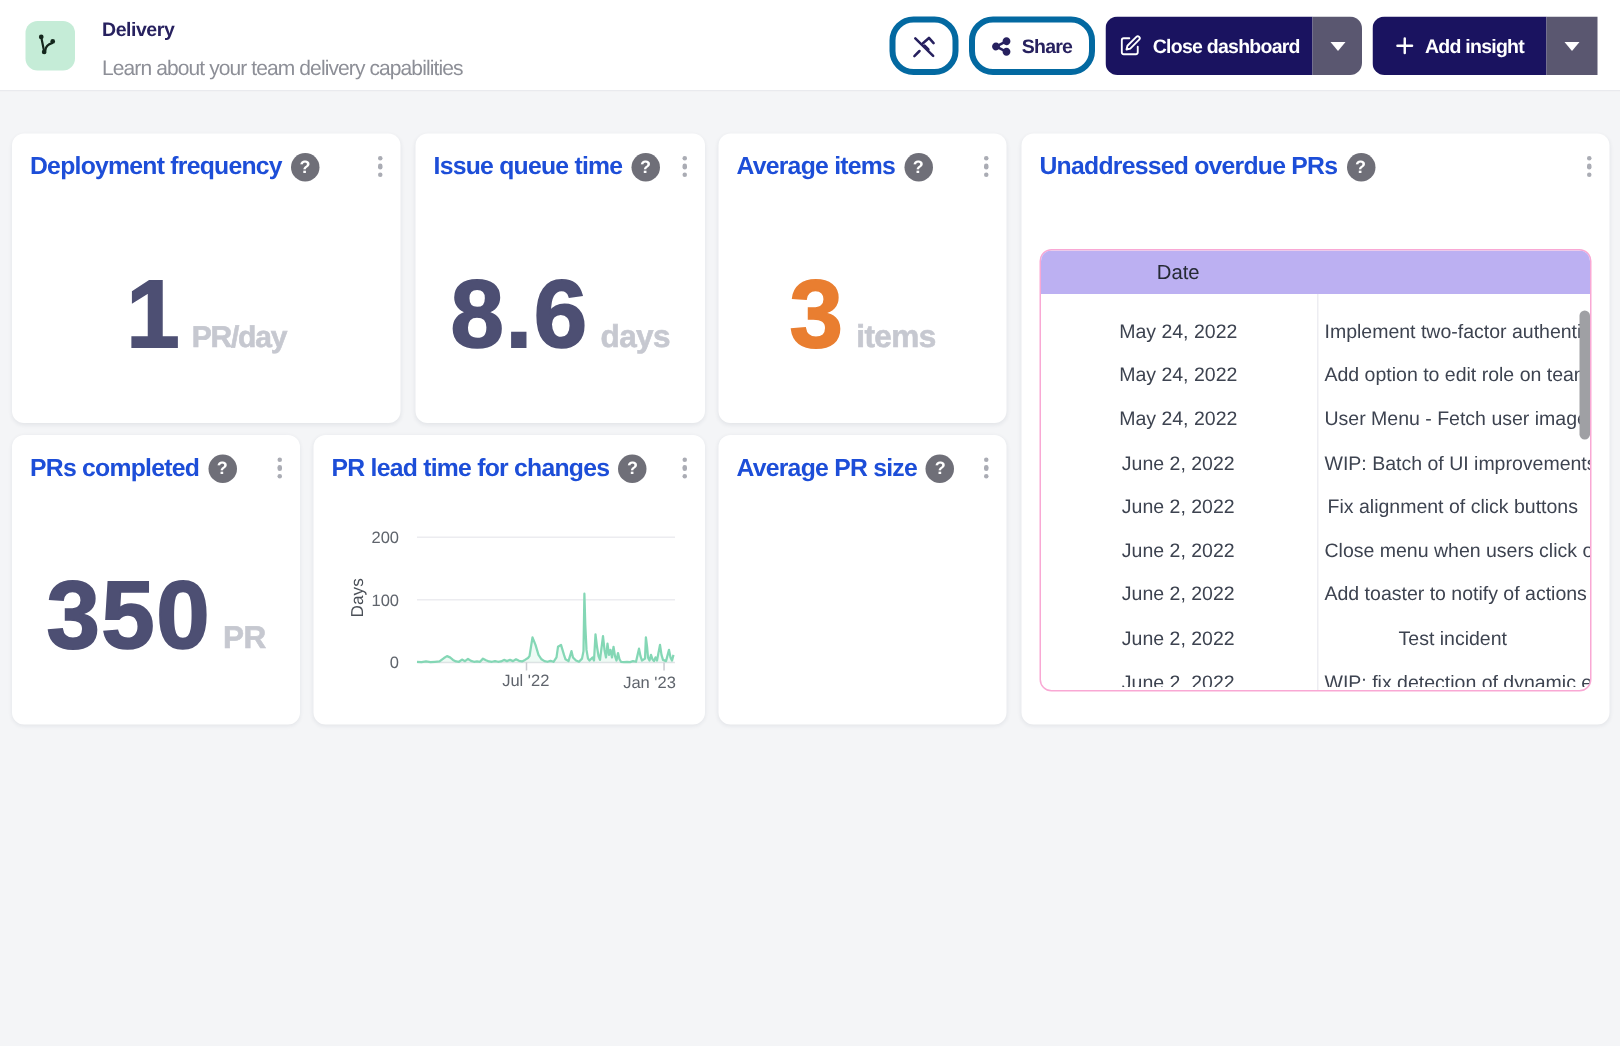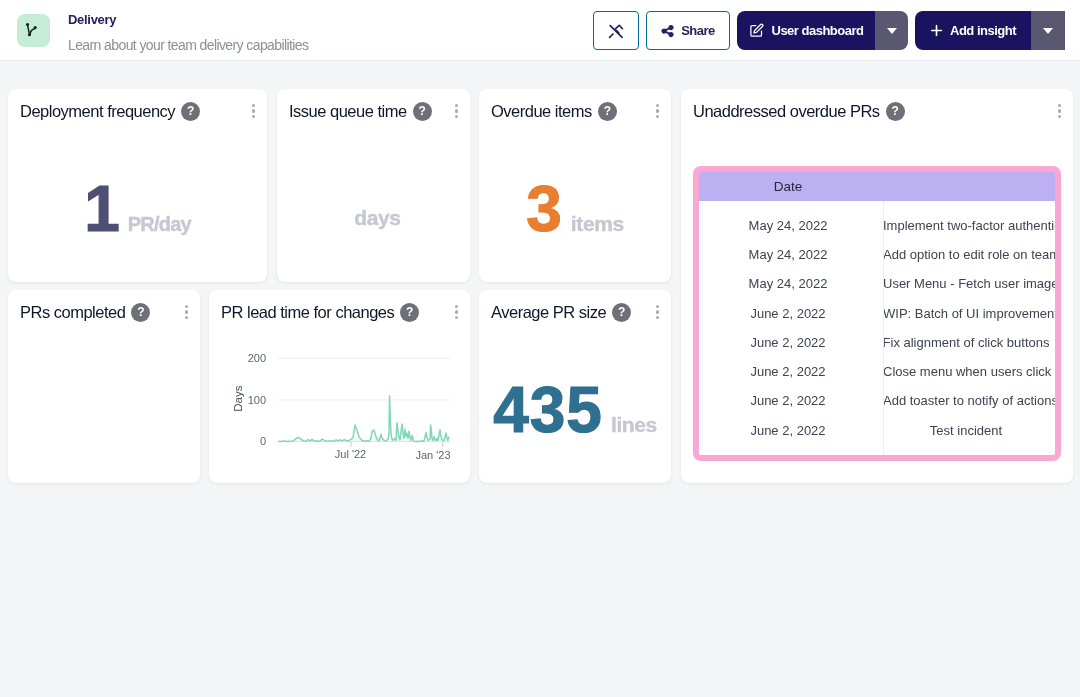--- a/index.html
+++ b/index.html
@@ -2,37 +2,37 @@
 <html><head>
 <meta charset="utf-8">
 <style>
 * { margin:0; padding:0; box-sizing:border-box; }
 html,body { width:1080px; height:697px; }
 body { background:#f4f5f7; font-family:"Liberation Sans",sans-serif; position:relative; overflow:hidden; }
 .hdr { position:absolute; top:0; left:0; width:1080px; height:61px; background:#fff; border-bottom:1px solid #e9eaee; }
 .appicon { position:absolute; left:17px; top:14px; width:33px; height:33px; border-radius:8px; background:#c5ecd7; display:flex; align-items:center; justify-content:center; }
 .h-title { position:absolute; left:68px; top:12px; font-size:13px; font-weight:bold; color:#27215f; letter-spacing:-0.3px; }
 .h-sub { position:absolute; left:68px; top:37px; font-size:14px; color:#8d8f97; letter-spacing:-0.6px; }
-.obtn { position:absolute; top:11px; height:39px; background:#fff; border:1px solid #0369a1; border-radius:4px; display:flex; align-items:center; justify-content:center; }
+.obtn { position:absolute; top:11px; height:39px; background:#fff; border:4px solid #0369a1; border-radius:16px; display:flex; align-items:center; justify-content:center; }
 .dbtn { position:absolute; top:11px; height:39px; border-radius:8px; overflow:hidden; display:flex; }
 .dbtn .main { background:#1a1360; color:#fff; display:flex; align-items:center; justify-content:center; height:100%; }
 .dbtn .drop { background:#5a5770; height:100%; display:flex; align-items:center; justify-content:center; }
 .caret { width:0; height:0; border-left:5px solid transparent; border-right:5px solid transparent; border-top:6px solid #fff; }
 .btxt { font-size:13px; font-weight:bold; color:#fff; letter-spacing:-0.5px; }
 .card { position:absolute; background:#fff; border-radius:8px; box-shadow:0 1px 3px rgba(30,35,60,0.08); }
 .ct { position:absolute; left:12px; top:12.5px; display:flex; align-items:center; gap:6px; }
-.ct span.t { font-size:16.5px; font-weight:normal; color:#0f172a; letter-spacing:-0.5px; }
+.ct span.t { font-size:16.5px; font-weight:bold; color:#1d4ed8; letter-spacing:-0.5px; }
 .q { width:19px; height:19px; border-radius:50%; background:#6f6f78; color:#fff; font-size:12px; font-weight:bold; display:flex; align-items:center; justify-content:center; flex:none; }
 .kebab { position:absolute; right:12px; top:15px; display:flex; flex-direction:column; gap:2.3px; align-items:center; }
 .kebab i { width:3.2px; height:3.2px; border-radius:50%; background:#aaacb4; }
 .numwrap { position:absolute; left:0; right:0; top:40px; bottom:0; display:flex; align-items:center; justify-content:center; }
 .numline { display:flex; align-items:baseline; transform:translateY(3px); }
 .num { font-size:64px; font-weight:bold; color:#4d4f73; line-height:1; letter-spacing:1px; -webkit-text-stroke:1.2px currentColor; }
 .unit { font-size:21px; font-weight:bold; color:#c6c8d0; margin-left:8px; letter-spacing:-0.4px;margin-top:18px; -webkit-text-stroke:0.4px currentColor; }
-.tblbox { position:absolute; left:12px; top:77px; width:368px; height:295px; border:6px solid #f9a8d4; border-radius:8px; overflow:hidden; background:#fff; }
+.tblbox { position:absolute; left:12px; top:77px; width:368px; height:295px; border:1px solid #f9a8d4; border-radius:8px; overflow:hidden; background:#fff; }
 .thead { height:29px; background:#bcb0f2; display:flex; }
 .thead div { width:50%; display:flex; align-items:center; justify-content:center; font-size:13.5px; color:#262a35; }
 .trows { position:absolute; top:29px; left:0; right:0; bottom:2px; padding-top:9.5px; overflow:hidden; }
 .trow { height:29.3px; display:flex; }
 .trow .c1 { width:50%; display:flex; align-items:center; justify-content:center; font-size:13px; color:#3d4350; white-space:nowrap; }
 .trow .c2 { width:50%; display:flex; align-items:center; justify-content:center; font-size:13px; color:#3d4350; white-space:nowrap; }
 .trow .c2.left { justify-content:flex-start; padding-left:6px; }
 .sb { position:absolute; left:359px; top:40px; width:7px; height:86px; background:#9fa0a4; border-radius:4px; }
 .coldiv { position:absolute; left:184px; top:29px; bottom:0; width:1px; background:#ededf2; }
 .axlbl { font-size:11px; fill:#5f646c; }
@@ -65,21 +65,21 @@
 <path d="M352 224c53 0 96-43 96-96s-43-96-96-96s-96 43-96 96c0 4 .2 8 .7 11.9l-94.1 47C145.4 170.2 121.9 160 96 160c-53 0-96 43-96 96s43 96 96 96c25.9 0 49.4-10.2 66.6-26.9l94.1 47c-.5 3.9-.7 7.8-.7 11.9c0 53 43 96 96 96s96-43 96-96s-43-96-96-96c-25.9 0-49.4 10.2-66.6 26.9l-94.1-47c.5-3.9 .7-7.8 .7-11.9s-.2-8-.7-11.9l94.1-47C302.6 213.8 326.1 224 352 224z"></path>
 </svg>
 <span class="btxt" style="color:#27215f;">Share</span>
 </div>
 <div class="dbtn" style="left:737px; width:171px;">
 <div class="main" style="width:138px;">
 <svg width="15" height="15" viewBox="0 0 24 24" fill="none" stroke="#fff" stroke-width="2" stroke-linecap="round" stroke-linejoin="round" style="margin-right:8px;">
 <path d="M11 4 H5 a2 2 0 0 0 -2 2 v13 a2 2 0 0 0 2 2 h13 a2 2 0 0 0 2 -2 v-6"></path>
 <path d="M18.5 2.5 a2.1 2.1 0 0 1 3 3 L12 15 l-4 1 l1 -4 Z"></path>
 </svg>
-<span class="btxt">User dashboard</span>
+<span class="btxt">Close dashboard</span>
 </div>
 <div class="drop" style="width:33px;">
       <div class="caret"></div>
     </div>
 </div>
 <div class="dbtn" style="left:915px; width:168px;">
 <div class="main" style="width:116px;">
 <svg width="13" height="13" viewBox="0 0 24 24" fill="none" stroke="#fff" stroke-width="3" stroke-linecap="round" style="margin-right:7px;">
 <path d="M12 3 V21 M3 12 H21"></path>
 </svg>
@@ -113,28 +113,29 @@
       <span class="t">Issue queue time</span>
       <span class="q">?</span>
     </div>
 <div class="kebab">
       <i></i>
       <i></i>
       <i></i>
     </div>
 <div class="numwrap">
       <div class="numline">
+        <span class="num">8.6</span>
         <span class="unit">days</span>
       </div>
     </div>
 </div>
 
 <div class="card" style="left:479px; top:89px; width:192px; height:193px;">
 <div class="ct">
-      <span class="t">Overdue items</span>
+      <span class="t">Average items</span>
       <span class="q">?</span>
     </div>
 <div class="kebab">
       <i></i>
       <i></i>
       <i></i>
     </div>
 <div class="numwrap">
       <div class="numline">
         <span class="num" style="color:#e97e30;">3</span>
@@ -202,20 +203,26 @@
 
 <div class="card" style="left:8px; top:290px; width:192px; height:193px;">
 <div class="ct">
       <span class="t">PRs completed</span>
       <span class="q">?</span>
     </div>
 <div class="kebab">
       <i></i>
       <i></i>
       <i></i>
+    </div>
+<div class="numwrap">
+      <div class="numline">
+        <span class="num">350</span>
+        <span class="unit">PR</span>
+      </div>
     </div>
 </div>
 
 <div class="card" style="left:209px; top:290px; width:261px; height:193px;">
 <div class="ct">
       <span class="t">PR lead time for changes</span>
       <span class="q">?</span>
     </div>
 <div class="kebab">
       <i></i>
@@ -242,19 +249,13 @@
 <div class="card" style="left:479px; top:290px; width:192px; height:193px;">
 <div class="ct">
       <span class="t">Average PR size</span>
       <span class="q">?</span>
     </div>
 <div class="kebab">
       <i></i>
       <i></i>
       <i></i>
     </div>
-<div class="numwrap">
-      <div class="numline">
-        <span class="num" style="color:#2f7090;">435</span>
-        <span class="unit">lines</span>
-      </div>
-    </div>
 </div>
 
 </body></html>

